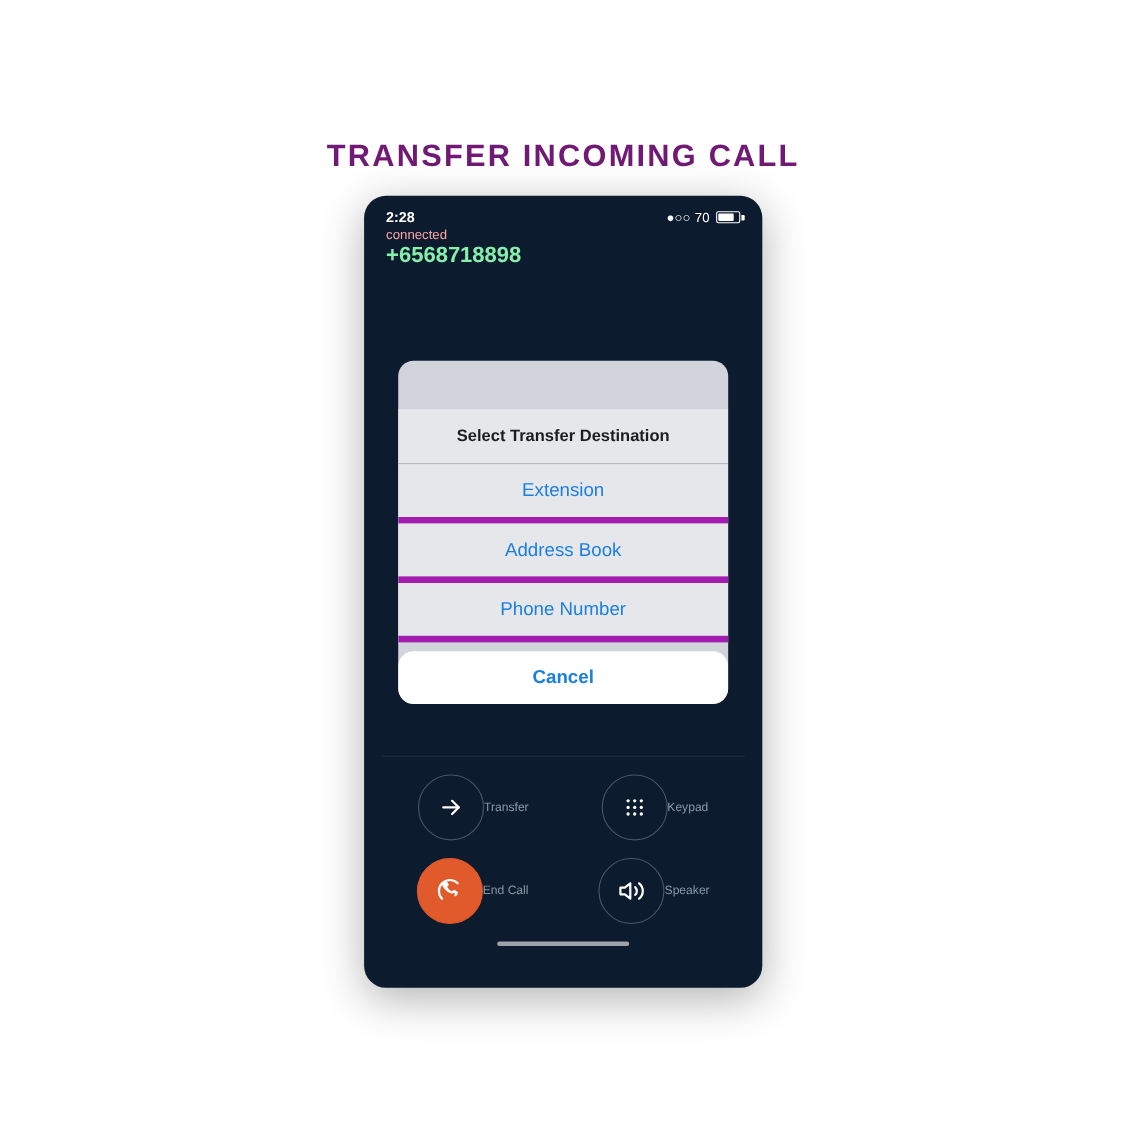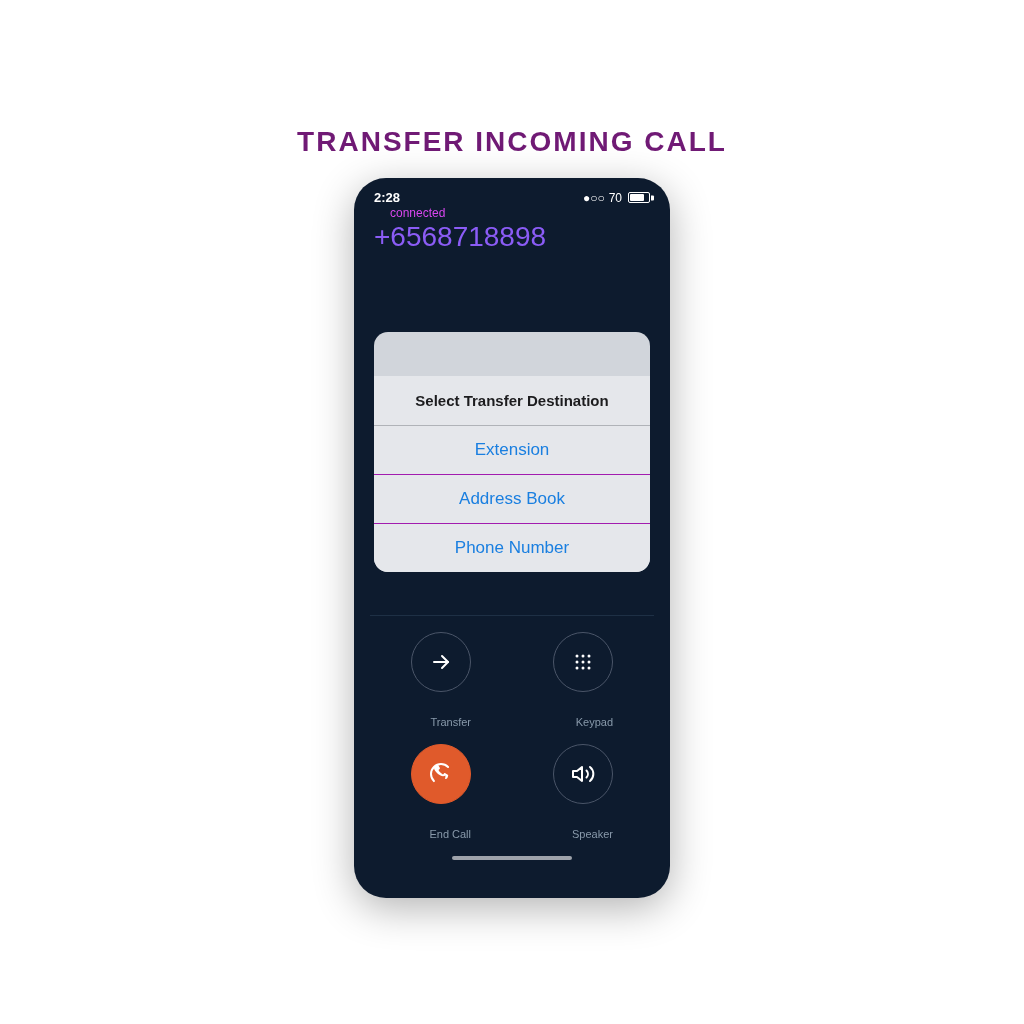--- a/index.html
+++ b/index.html
@@ -17,24 +17,24 @@
     .page-title {
       font-size: 28px;
       font-weight: 800;
       color: #701a75;
       letter-spacing: 2px;
       text-transform: uppercase;
       margin-bottom: 20px;
     }
 
     .phone-frame {
-      width: 316px;
+      width: 362px;
       min-height: 720px;
       background: #0d1b2e;
-      border-radius: 32px;
+      border-radius: 20px;
       overflow: hidden;
       position: relative;
       display: flex;
       flex-direction: column;
       box-shadow: 0 10px 40px rgba(0,0,0,0.3);
     }
 
     
     .status-bar {
       display: flex;
@@ -43,24 +43,24 @@
       padding: 12px 20px 4px;
       color: #ffffff;
       font-size: 13px;
     }
 
     .status-time {
       font-weight: 600;
     }
 
     .status-connected {
-      color: #d946ef;
+      color: #fca5a5;
       font-size: 12px;
       position: absolute;
-      left: 36px;
+      left: 20px;
       top: 28px;
     }
 
     .status-right {
       display: flex;
       align-items: center;
       gap: 4px;
       font-size: 12px;
     }
 
@@ -93,23 +93,23 @@
       background: #fff;
       border-radius: 1px;
     }
 
     
     .call-area {
       padding: 8px 20px 16px;
     }
 
     .caller-number {
-      color: #8b5cf6;
-      font-size: 28px;
-      font-weight: 400;
+      color: #86efac;
+      font-size: 20px;
+      font-weight: 700;
       margin-top: 4px;
     }
 
     
     .modal-area {
       flex: 1;
       display: flex;
       align-items: center;
       justify-content: center;
       padding: 20px;
@@ -137,21 +137,21 @@
 
     .modal-option {
       display: block;
       width: 100%;
       text-align: center;
       padding: 14px 20px;
       font-size: 17px;
       color: #1a7fe0;
       background: #e5e7eb;
       border: none;
-      border-bottom: 1px solid #a21caf;
+      border-bottom: 6px solid #a21caf;
       cursor: pointer;
       font-family: inherit;
     }
 
     .modal-option:last-child {
       border-bottom: none;
     }
 
     .modal-cancel {
       background: #ffffff;
@@ -167,23 +167,23 @@
 
     .controls-row {
       display: flex;
       justify-content: space-around;
       align-items: center;
       margin-bottom: 16px;
     }
 
     .control-item {
       display: flex;
-      flex-direction: column;
-      align-items: flex-end;
-      gap: 24px;
+      flex-direction: row;
+      align-items: center;
+      gap: 0;
     }
 
     .control-btn {
       width: 60px;
       height: 60px;
       border-radius: 50%;
       border: 1.5px solid #4a5568;
       background: transparent;
       display: flex;
       align-items: center;
@@ -257,20 +257,21 @@
   <div class="call-area">
     <div class="caller-number">+6568718898</div>
   </div>
 
   <div class="modal-area">
     <div class="transfer-modal">
       <div class="modal-title">Select Transfer Destination</div>
       <button class="modal-option">Extension</button>
       <button class="modal-option">Address Book</button>
       <button class="modal-option">Phone Number</button>
+      <button class="modal-option modal-cancel">Cancel</button>
     </div>
   </div>
 
   <div class="controls-area">
     <div class="controls-separator"></div>
 
     <div class="controls-row">
       <div class="control-item">
         <button class="control-btn">
           <svg class="icon-svg" viewBox="0 0 24 24">

